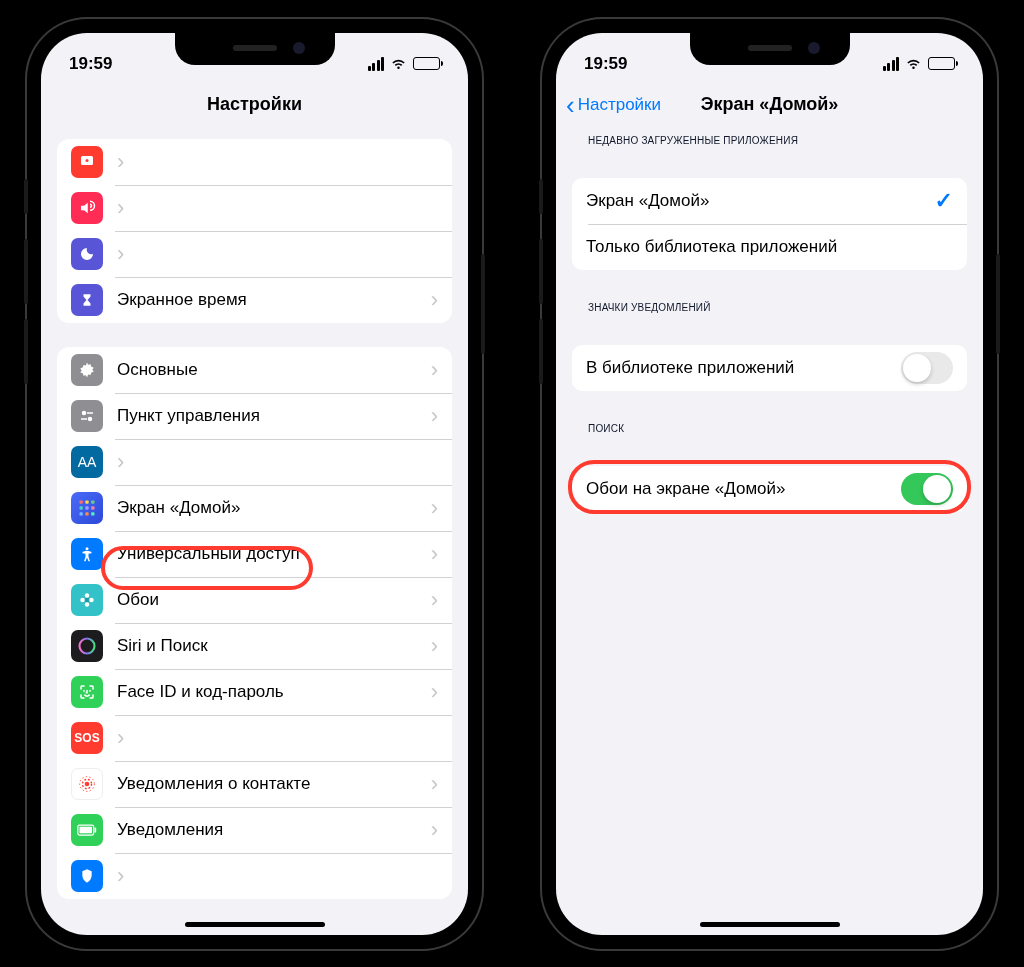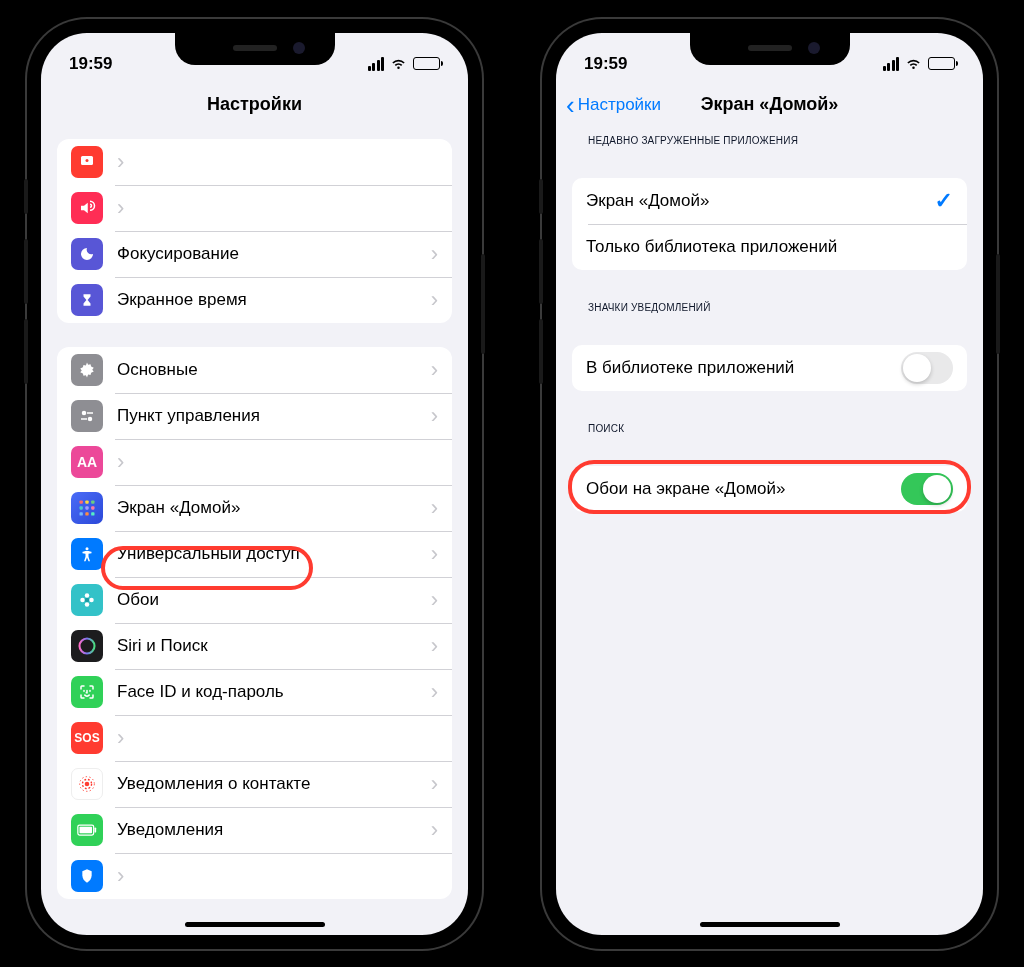--- a/index.html
+++ b/index.html
@@ -218,21 +218,20 @@
               </svg>
           </span>
           <span class="chevron">›</span>
         </div>
         <div class="row">
           <span class="row-icon" style="background:#5856d6">
             <svg width="16" height="16" viewBox="0 0 24 24" fill="#fff">
                 <path d="M12 3a9 9 0 109 9 7 7 0 01-9-9z"></path>
               </svg>
           </span>
-          <span class="row-label">Фокусирование</span>
           <span class="chevron">›</span>
         </div>
         <div class="row">
           <span class="row-icon" style="background:#5856d6">
             <svg width="14" height="18" viewBox="0 0 24 24" fill="#fff">
                 <path d="M6 2h12v4l-5 6 5 6v4H6v-4l5-6-5-6V2z"></path>
               </svg>
           </span>
           <span class="row-label">Экранное время</span>
           <span class="chevron">›</span>
@@ -256,21 +255,21 @@
                 <circle cx="8" cy="8" r="3"></circle>
                 <rect x="12" y="7" width="8" height="2"></rect>
                 <circle cx="16" cy="16" r="3"></circle>
                 <rect x="4" y="15" width="8" height="2"></rect>
               </svg>
           </span>
           <span class="row-label">Пункт управления</span>
           <span class="chevron">›</span>
         </div>
         <div class="row">
-          <span class="row-icon" style="background:#ec4899;font-weight:700;font-size:14px">AA</span>
+          <span class="row-icon" style="background:#0369a1;font-weight:400;font-size:14px">AA</span>
           <span class="chevron">›</span>
         </div>
         <div class="row">
           <span class="row-icon" style="background:linear-gradient(135deg,#4a6cf7,#2b48d8)">
             <svg width="20" height="20" viewBox="0 0 24 24">
                 <rect x="3" y="3" width="4" height="4" rx="1" fill="#ff6b6b"></rect>
                 <rect x="10" y="3" width="4" height="4" rx="1" fill="#ffd93d"></rect>
                 <rect x="17" y="3" width="4" height="4" rx="1" fill="#6bcf7f"></rect>
                 <rect x="3" y="10" width="4" height="4" rx="1" fill="#4ecdc4"></rect>
                 <rect x="10" y="10" width="4" height="4" rx="1" fill="#a29bfe"></rect>

